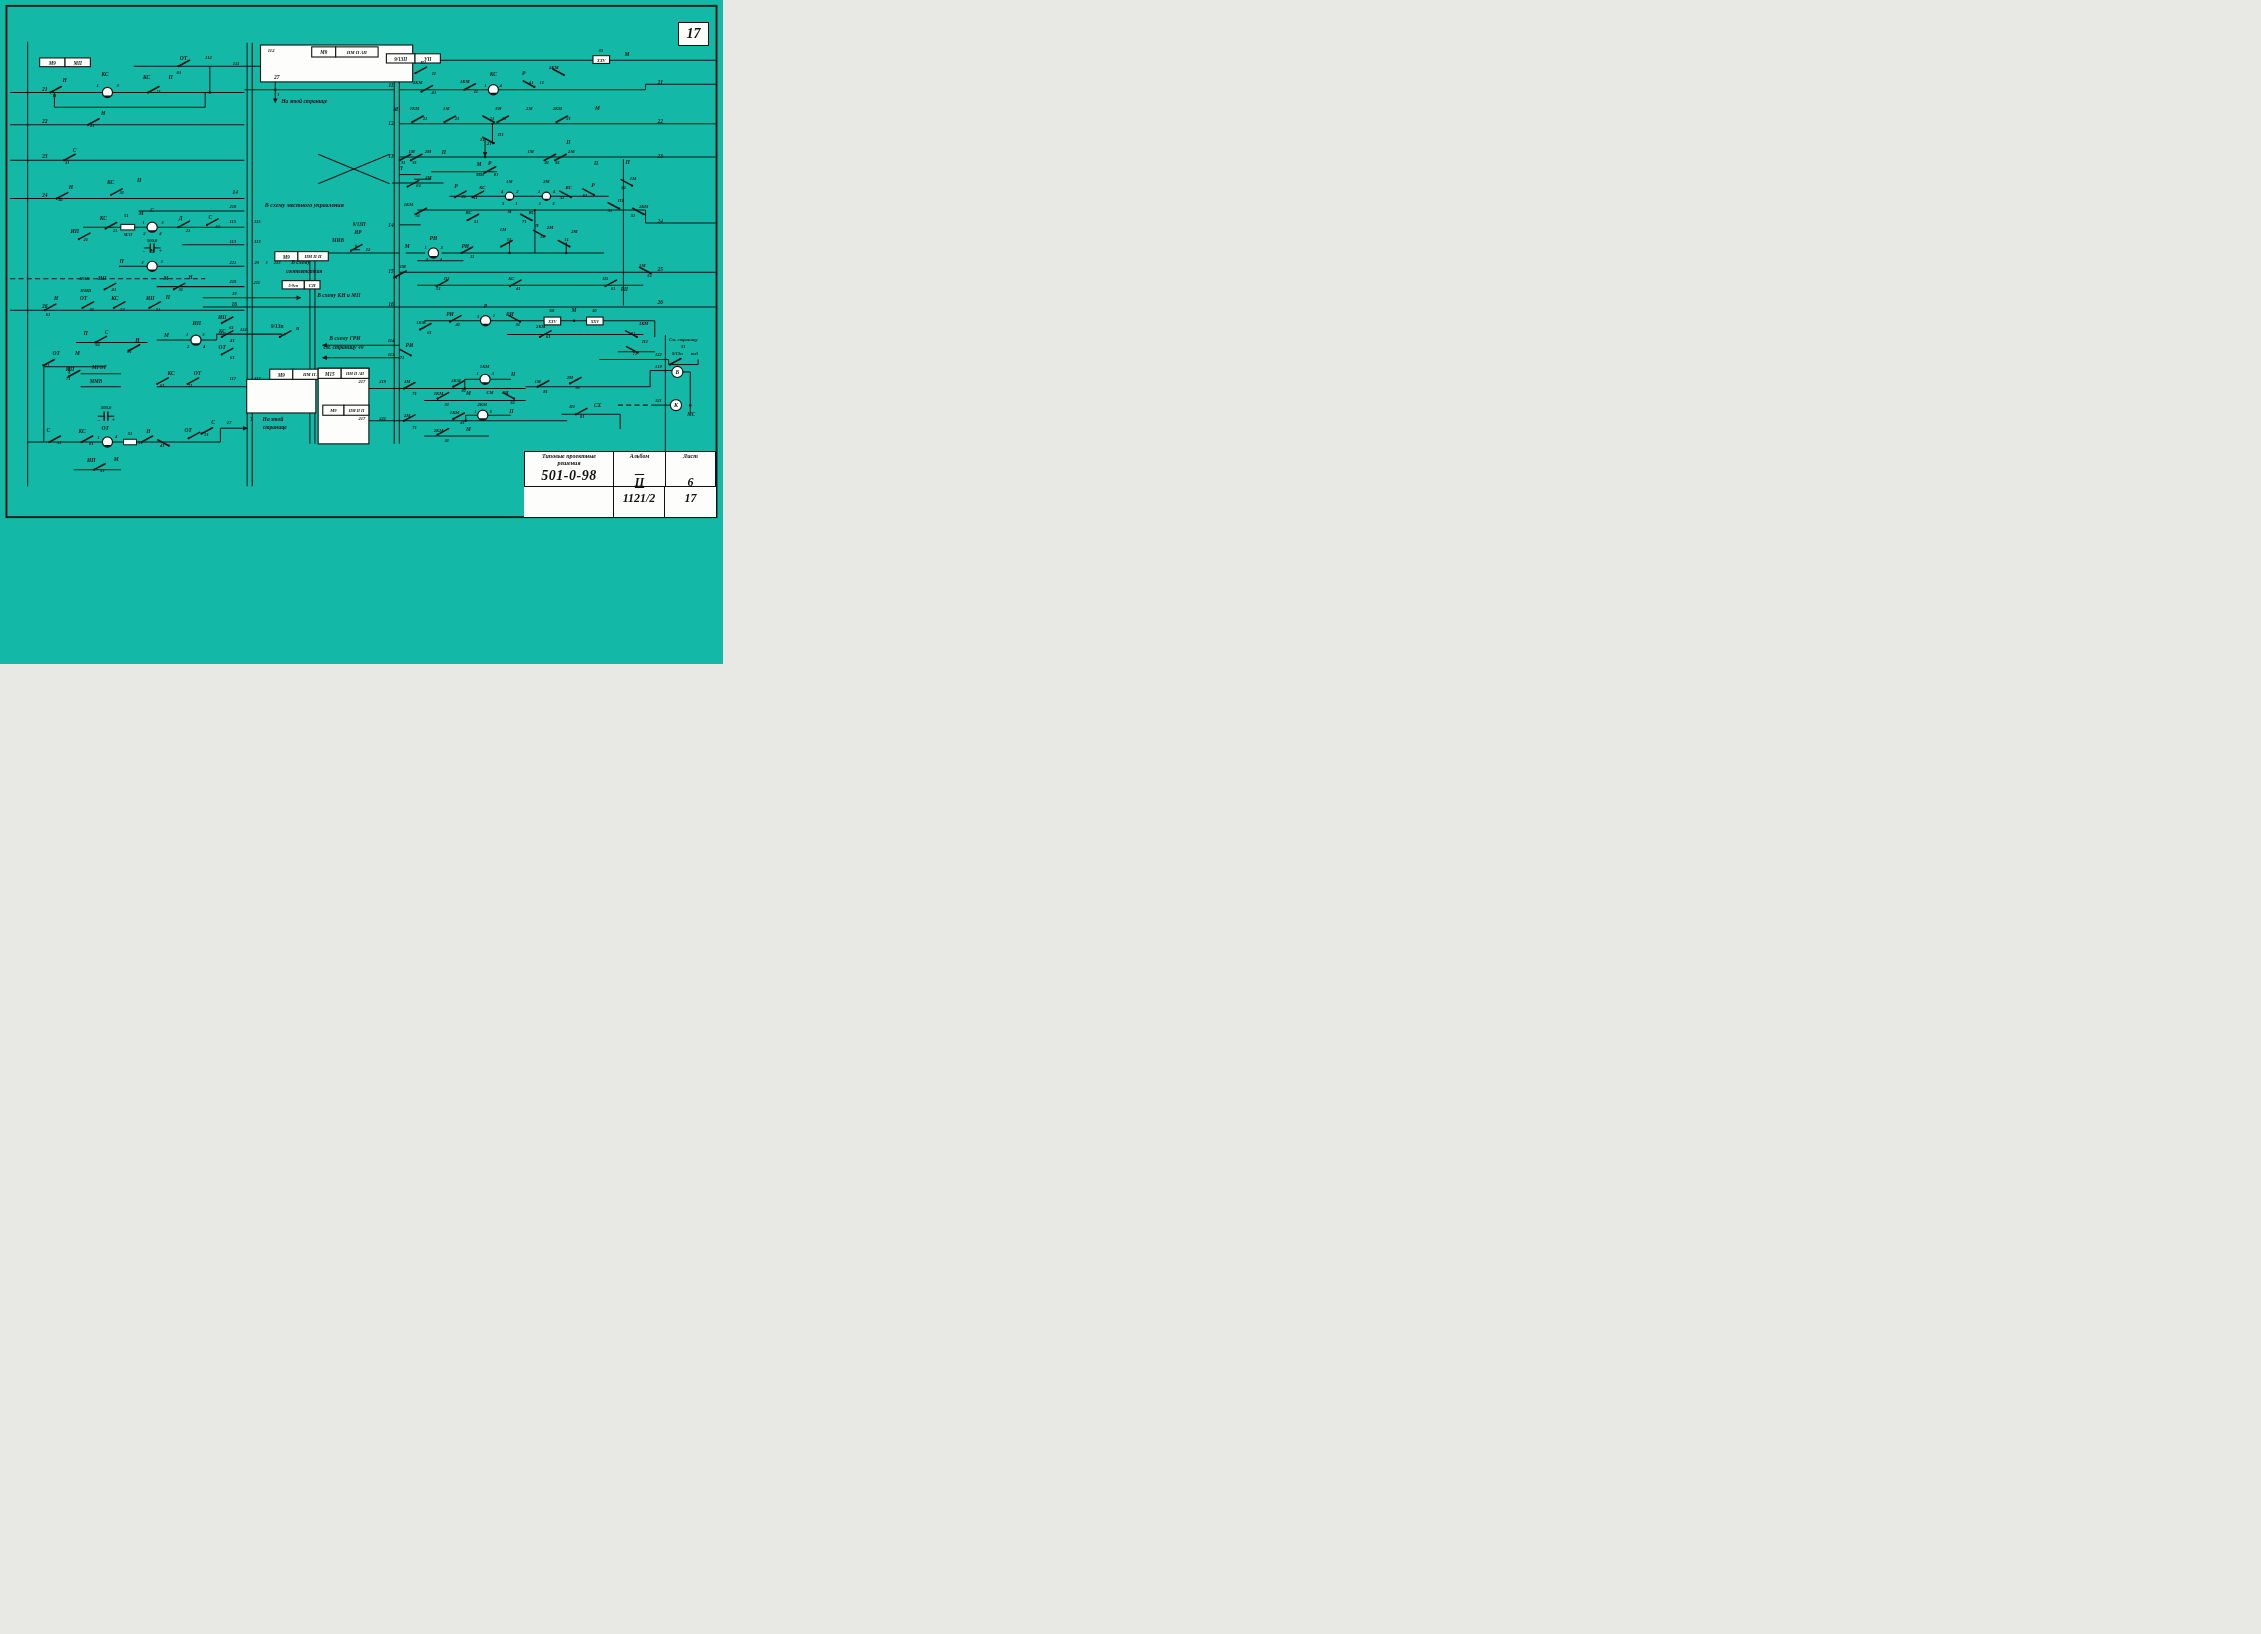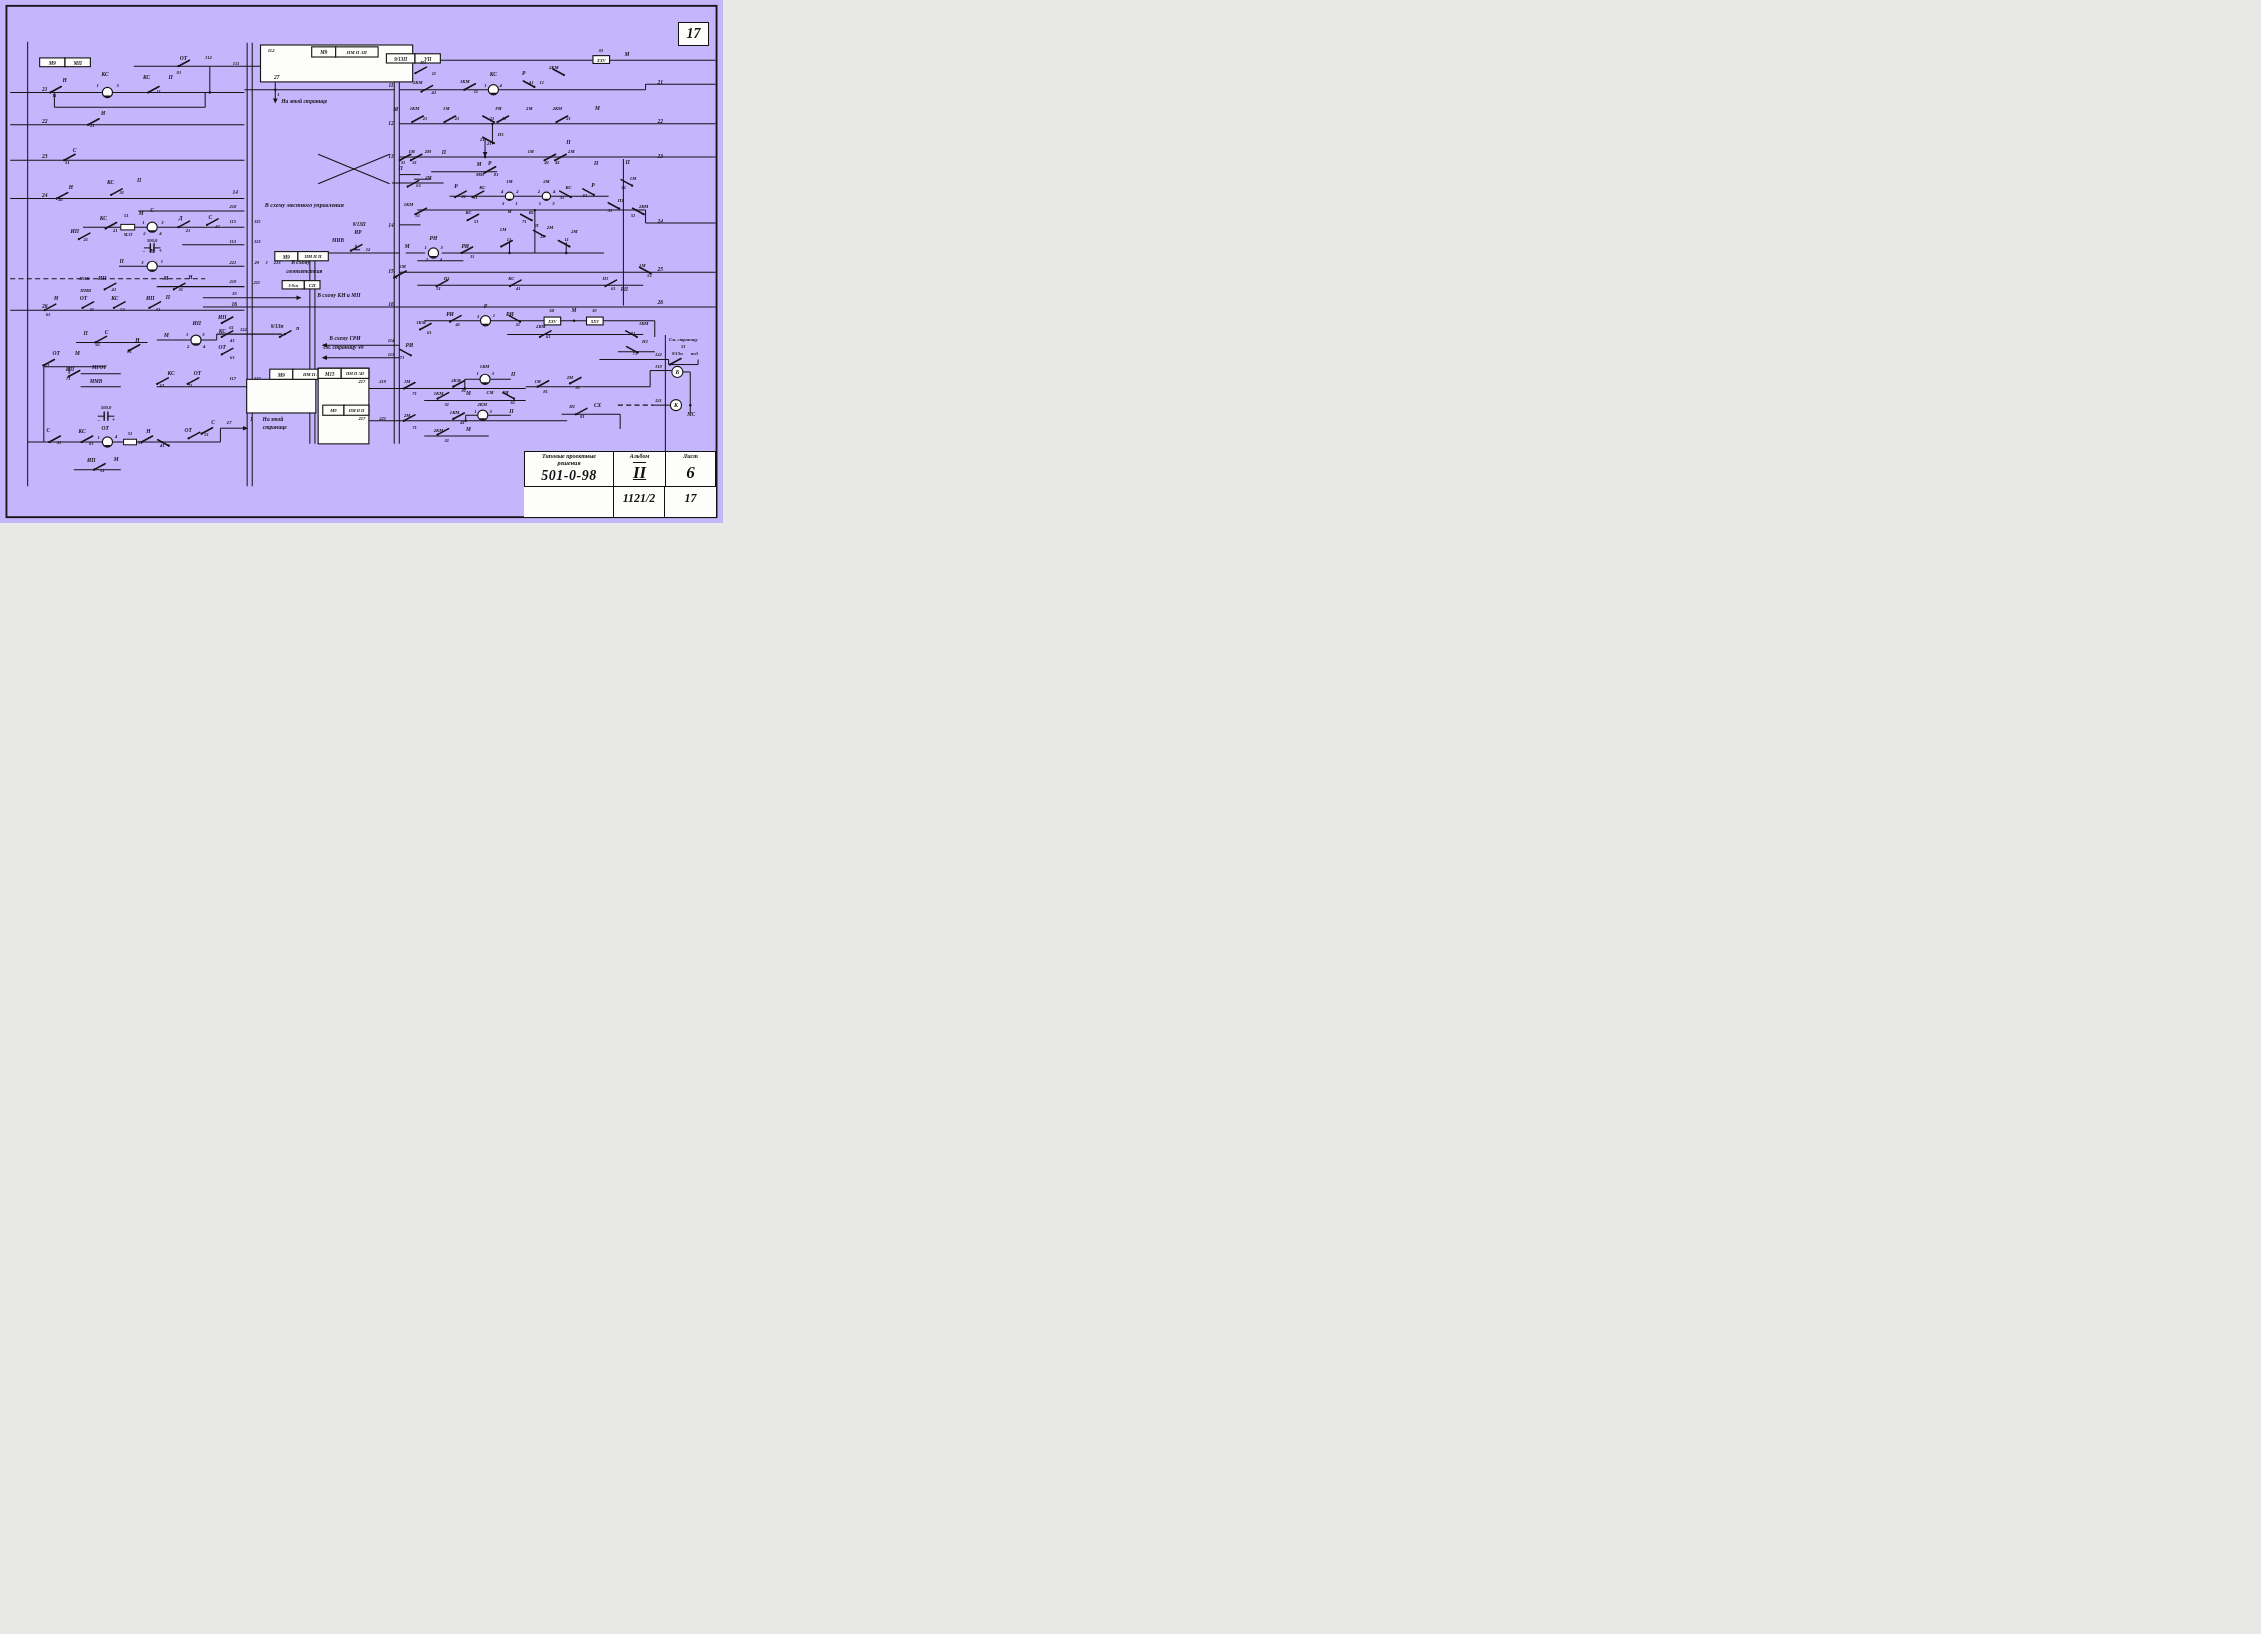--- a/index.html
+++ b/index.html
@@ -1,30 +1,30 @@
 <!DOCTYPE html>
 <html style="font-size:7.4px"><head>
 <meta charset="utf-8">
 <style>
   html,body{margin:0;padding:0;background:#e8e8e4;}
-  #sheet{position:relative;width:723px;height:523px;background:#c4b5fd;overflow:hidden;
+  #sheet{position:relative;width:723px;height:664px;background:#14b8a6;overflow:hidden;
          font-family:"Liberation Serif",serif;color:#111;}
   #schematic{position:absolute;left:0;top:0;}
   .ovl{position:absolute;box-sizing:border-box;background:#fdfdfb;}
   #pagebox{left:678px;top:22px;width:31px;height:24px;border:1.4px solid #111;
            display:flex;align-items:center;justify-content:center;
            font:italic 700 14px "Liberation Serif",serif;}
   #titleblock{left:524px;top:451px;width:192px;height:66px;font-style:italic;font-weight:700;}
   #tb-top{display:flex;height:36px;border:1.4px solid #111;box-sizing:border-box;}
   .tb-cell{border-right:1.4px solid #111;display:flex;flex-direction:column;align-items:center;box-sizing:border-box;}
   .tb-cell:last-child{border-right:none;}
   #tb-c1{width:89px;}#tb-c2{width:52px;}#tb-c3{flex:1;}
   .tb-small{font-size:6px;line-height:6.5px;text-align:center;margin-top:1.4px;}
   .tb-code{font-size:14px;margin-top:1.8px;letter-spacing:0.5px;}
-  .tb-big{font-size:17px;margin-top:3px;}
+  .tb-big{font-size:12px;margin-top:15px;}
   #album-num{text-decoration:underline overline;}
   #tb-bottom{display:flex;height:29.5px;}
   .tbb-cell{box-sizing:border-box;display:flex;align-items:flex-end;justify-content:center;
             font-size:12px;padding-bottom:11px;}
   #tbb-1{width:89px;}
   #tbb-2{width:52px;border-left:1.4px solid #111;border-right:1.4px solid #111;}
   #tbb-3{flex:1;}
 </style>
 </head>
 <body>

